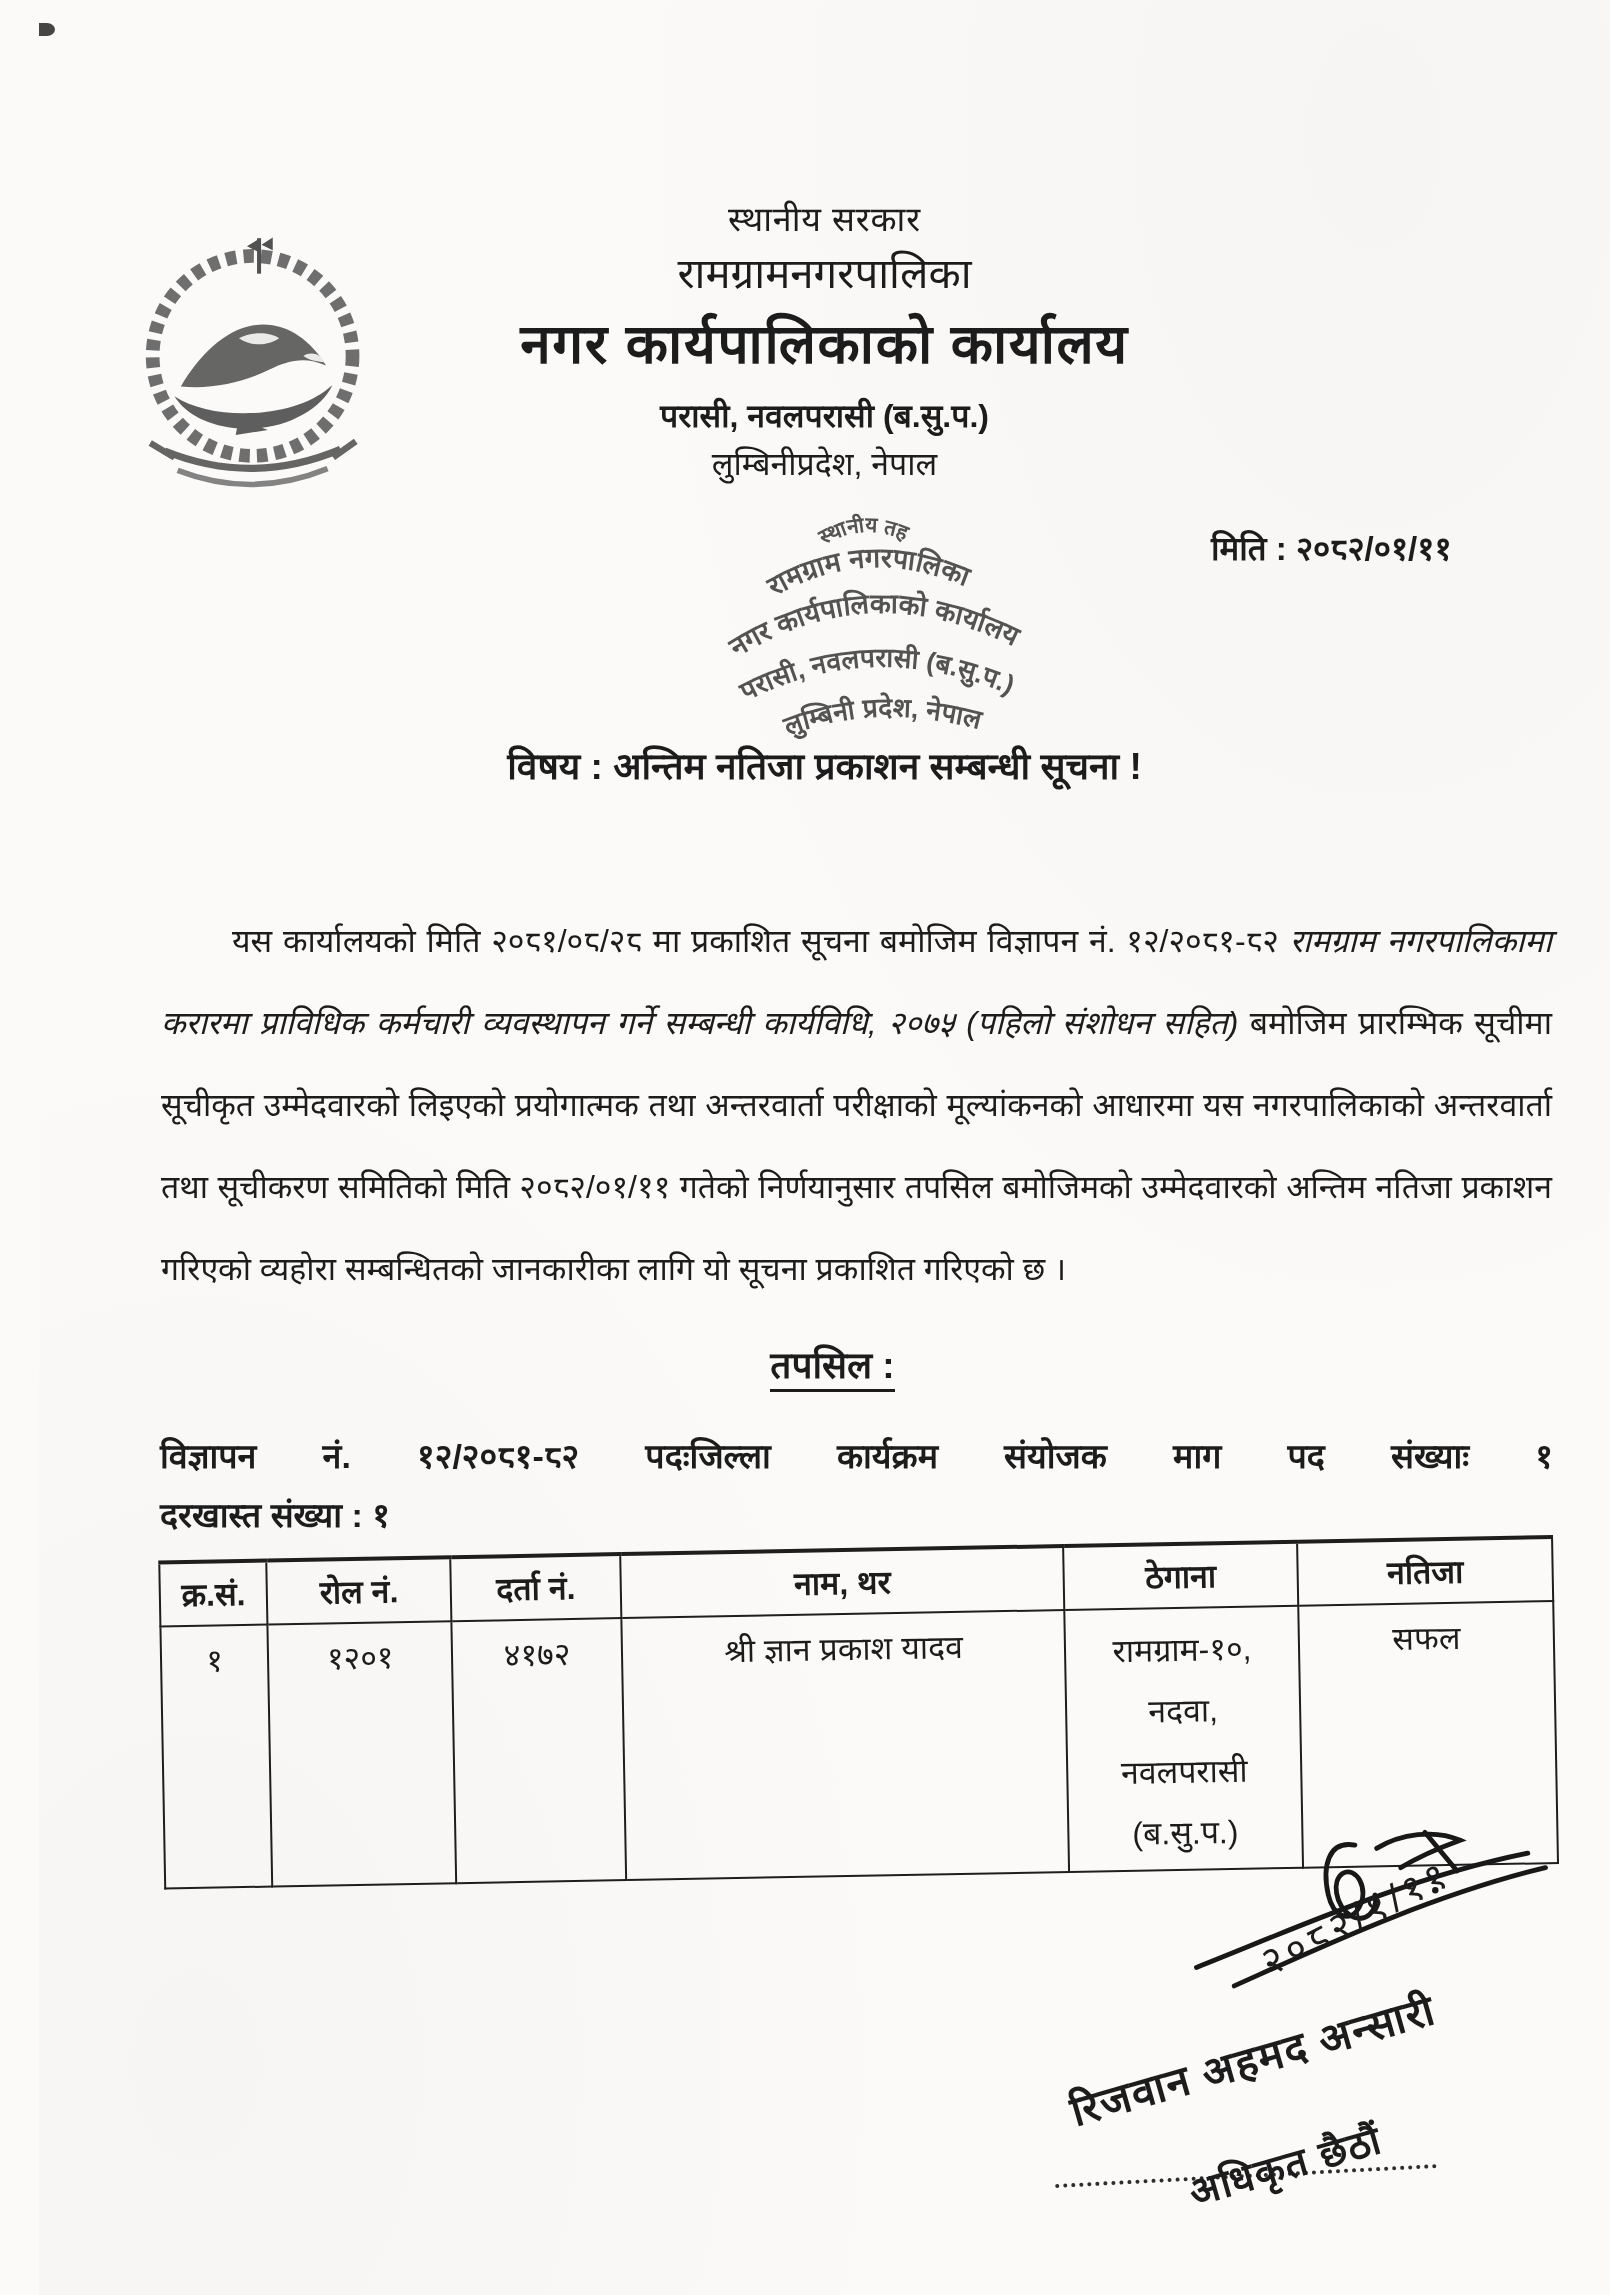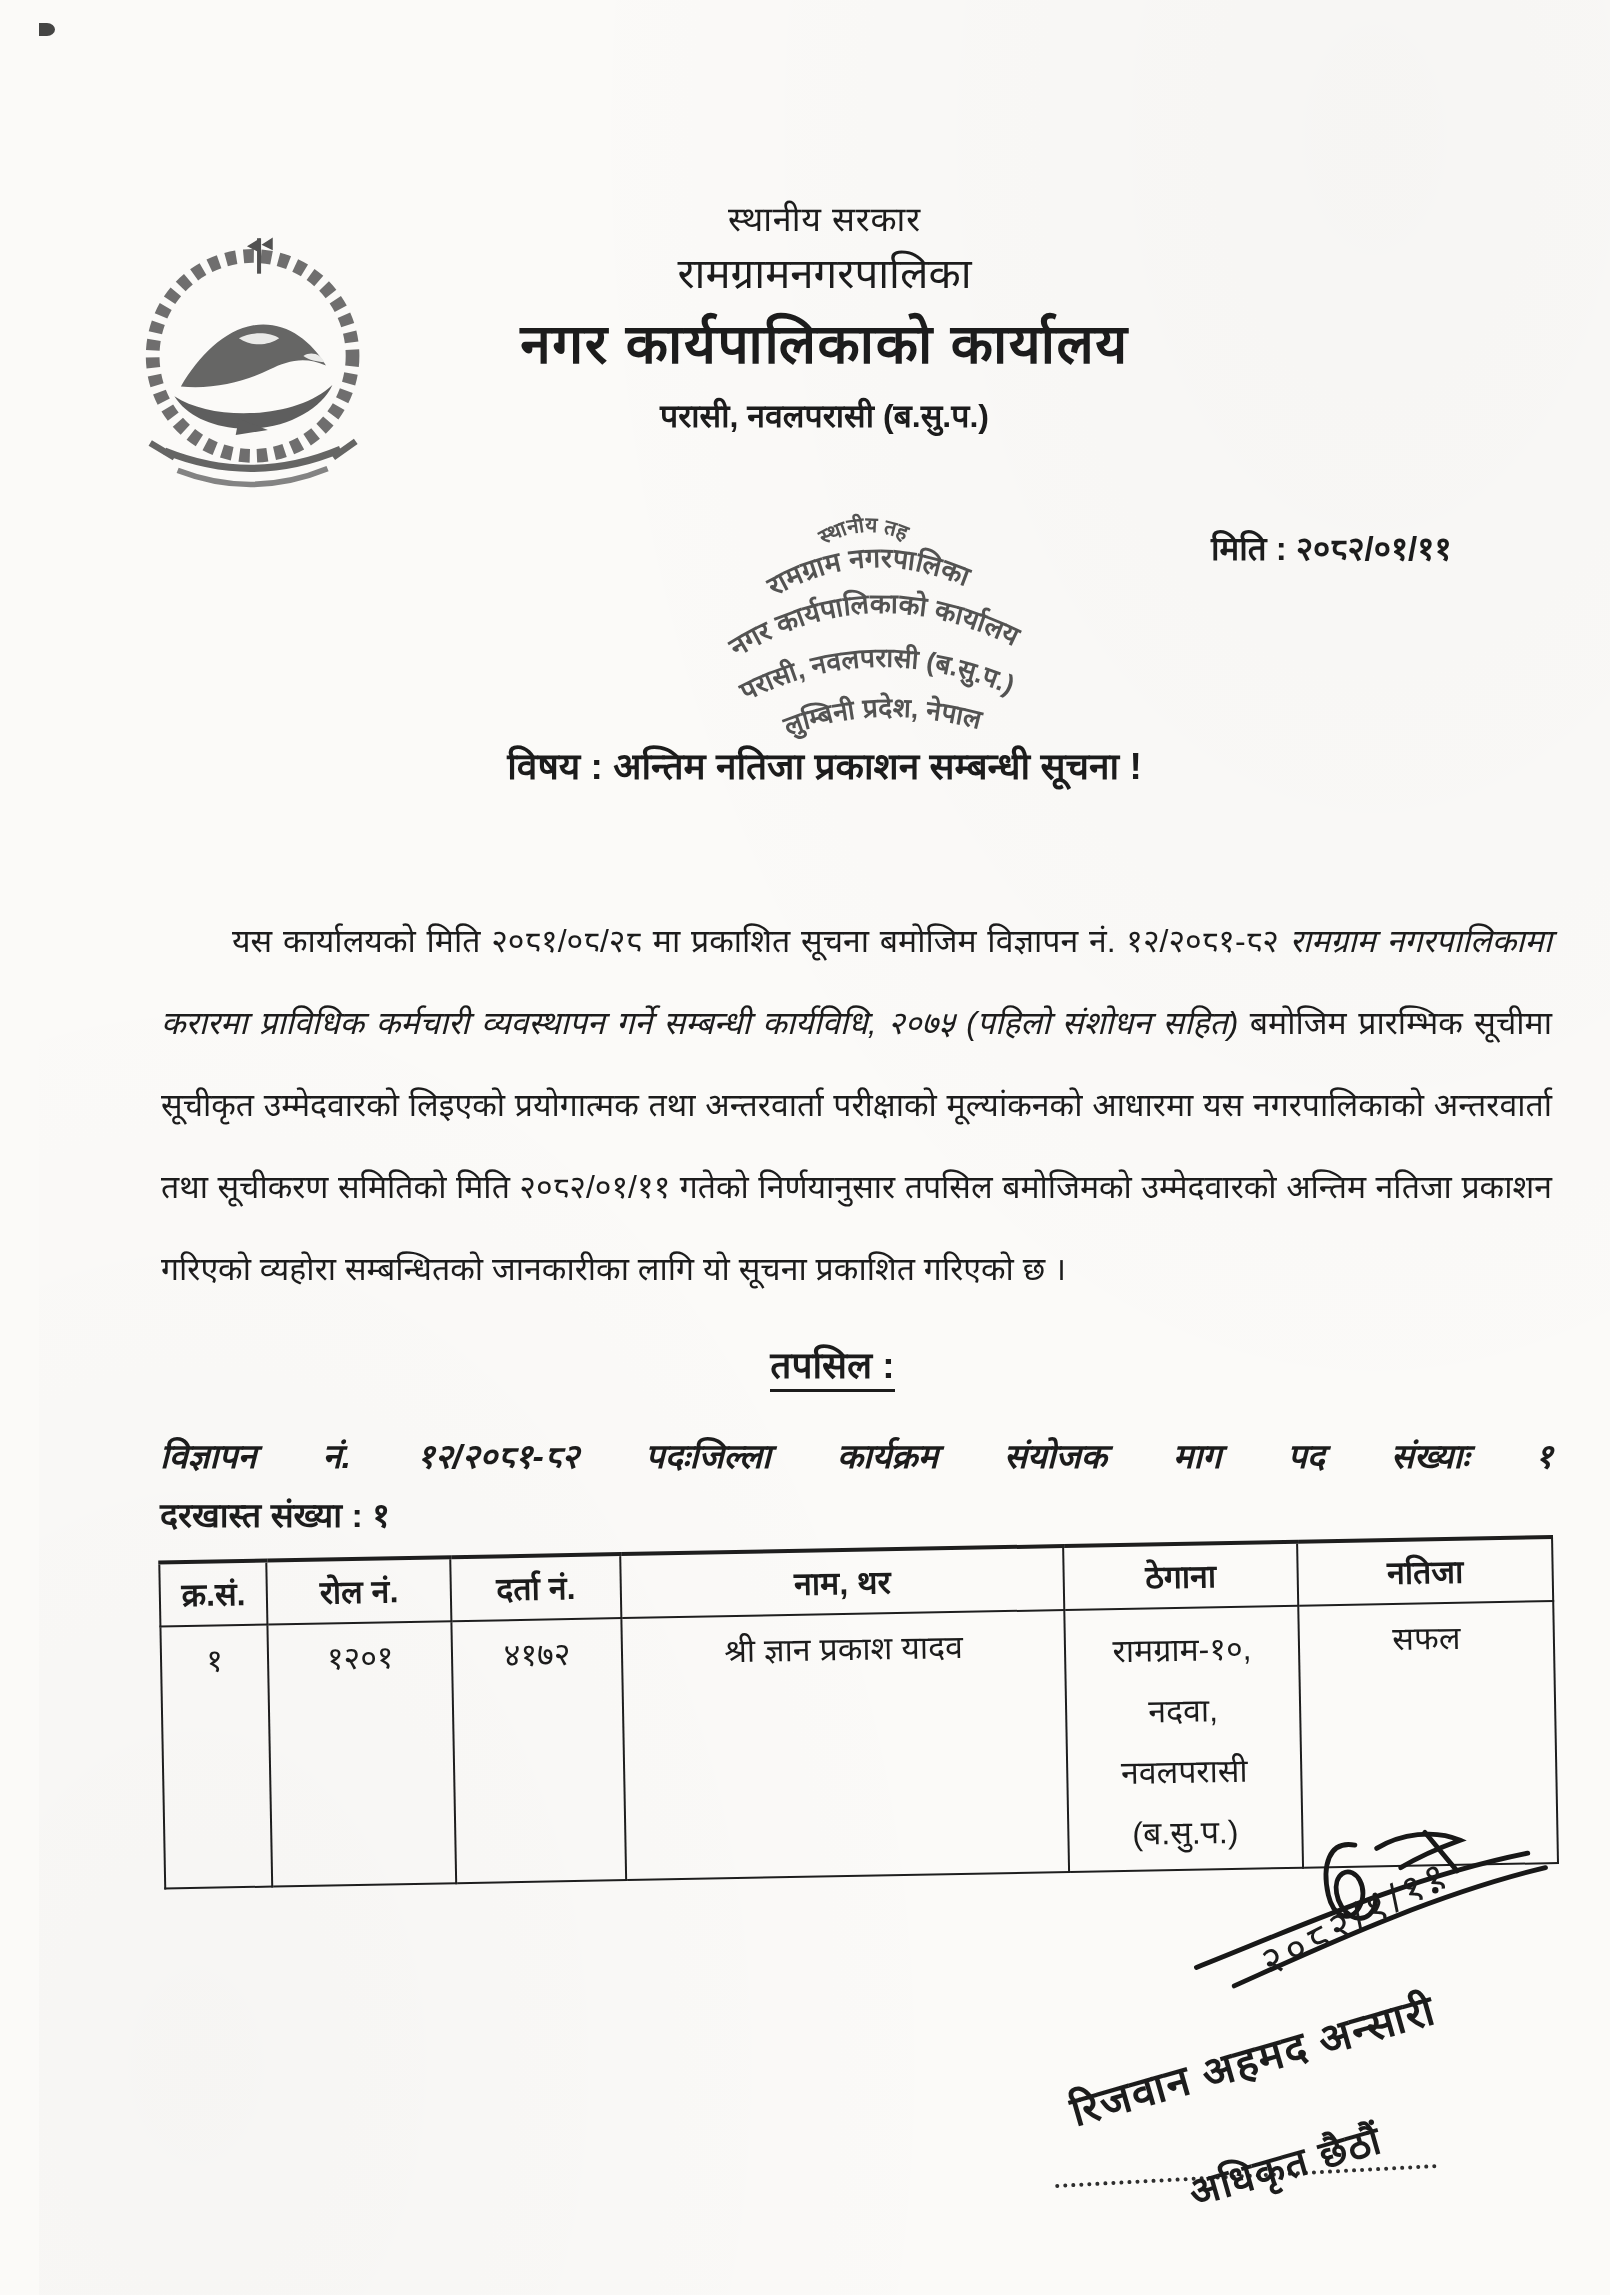--- a/index.html
+++ b/index.html
@@ -43,21 +43,20 @@
   .body-par .proc{font-style:italic;font-weight:500;}
 
   .tapasil{top:1338px;font-size:37px;font-weight:700;padding-left:16px;}
   .tapasil span{border-bottom:3.2px solid #1c1c1c;padding-bottom:3.2px;}
 
   .ad-line{
     left:121px;width:1393px;top:1432px;
     font-size:34px;font-weight:600;
     text-align:justify;text-align-last:justify;
     white-space:normal;
-    font-style:italic;
   }
   .darkhast{left:121px;top:1491px;font-size:34px;font-weight:700;}
 
   
   .result-table{
     position:absolute;left:121px;top:1560px;width:1395px;
     border-collapse:collapse;
     transform:rotate(-1.05deg);
     transform-origin:32px 97px;
     font-size:32px;
@@ -129,20 +128,21 @@
       <path d="M58 268 Q167 312 276 266" stroke="#555" stroke-width="9" fill="none"></path>
       <path d="M74 292 Q167 328 260 290" stroke="#555" stroke-width="7" fill="none" opacity=".8"></path>
       <path d="M40 258 l30 18 M295 256 l-28 20" stroke="#555" stroke-width="8"></path>
     </svg>
   </div>
 
   <div class="abs center h-line1">स्थानीय सरकार</div>
   <div class="abs center h-line2">रामग्रामनगरपालिका</div>
   <div class="abs center h-line3">नगर कार्यपालिकाको कार्यालय</div>
   <div class="abs center h-line4">परासी, नवलपरासी (ब.सु.प.)</div>
+  <div class="abs center h-line5">लुम्बिनीप्रदेश, नेपाल</div>
 
   <div class="abs stamp-wrap">
     <svg width="427" height="290" viewBox="0 0 530 360">
       <defs>
         <path id="arc1" d="M 185 118 Q 262 58 338 118"></path>
         <path id="arc2" d="M 118 178 Q 264 86 412 178"></path>
         <path id="arc3" d="M 88 240 Q 264 136 448 244"></path>
         <path id="arc4" d="M 94 295 Q 264 212 442 304"></path>
         <path id="arc5" d="M 148 338 Q 264 296 398 342"></path>
       </defs>

